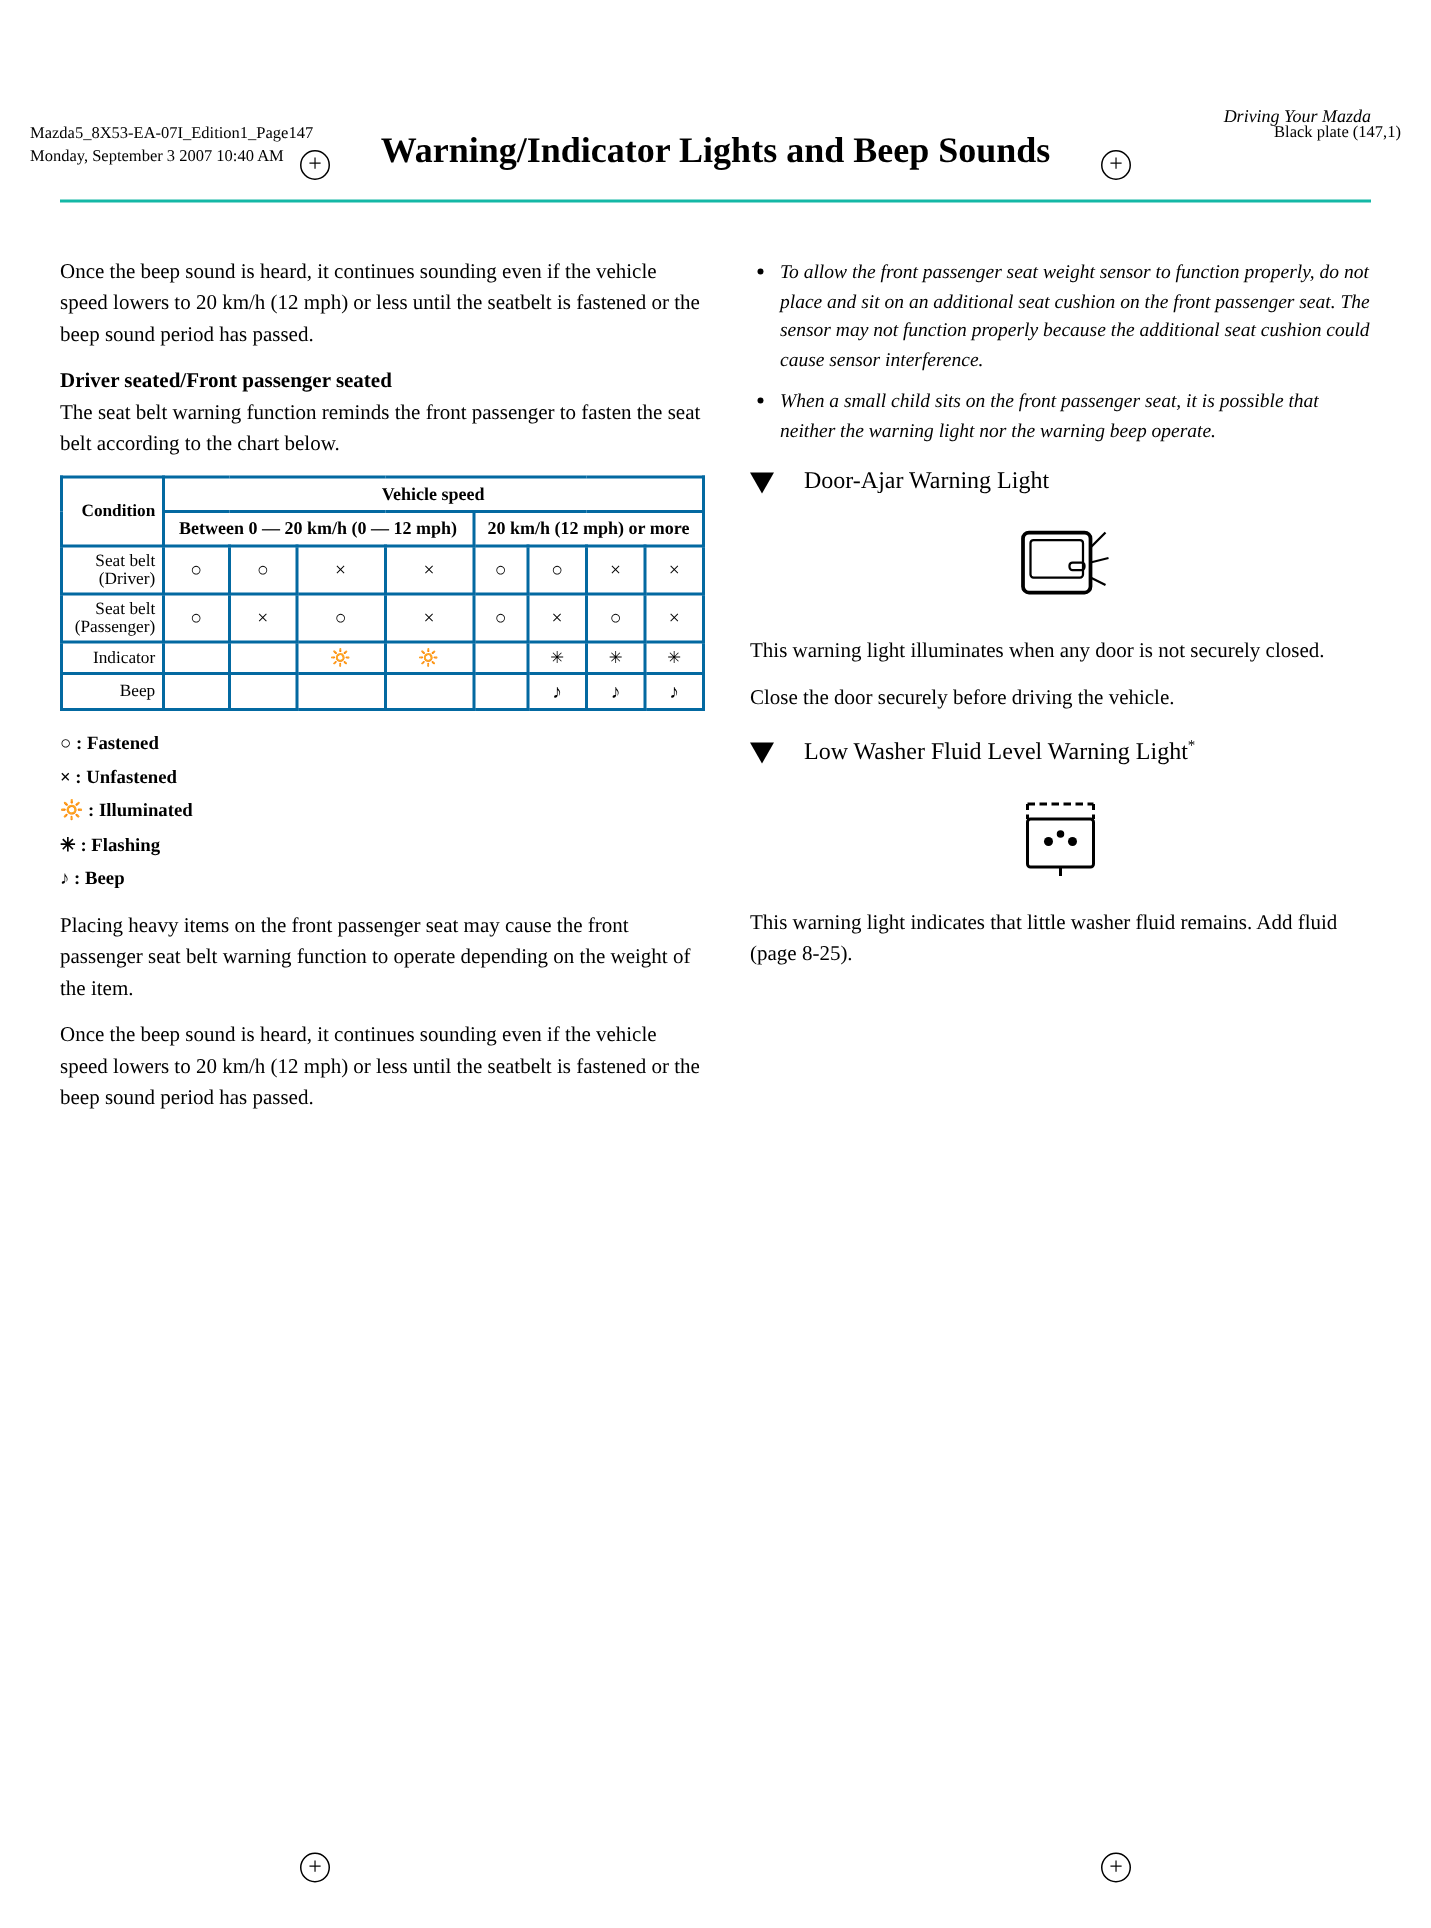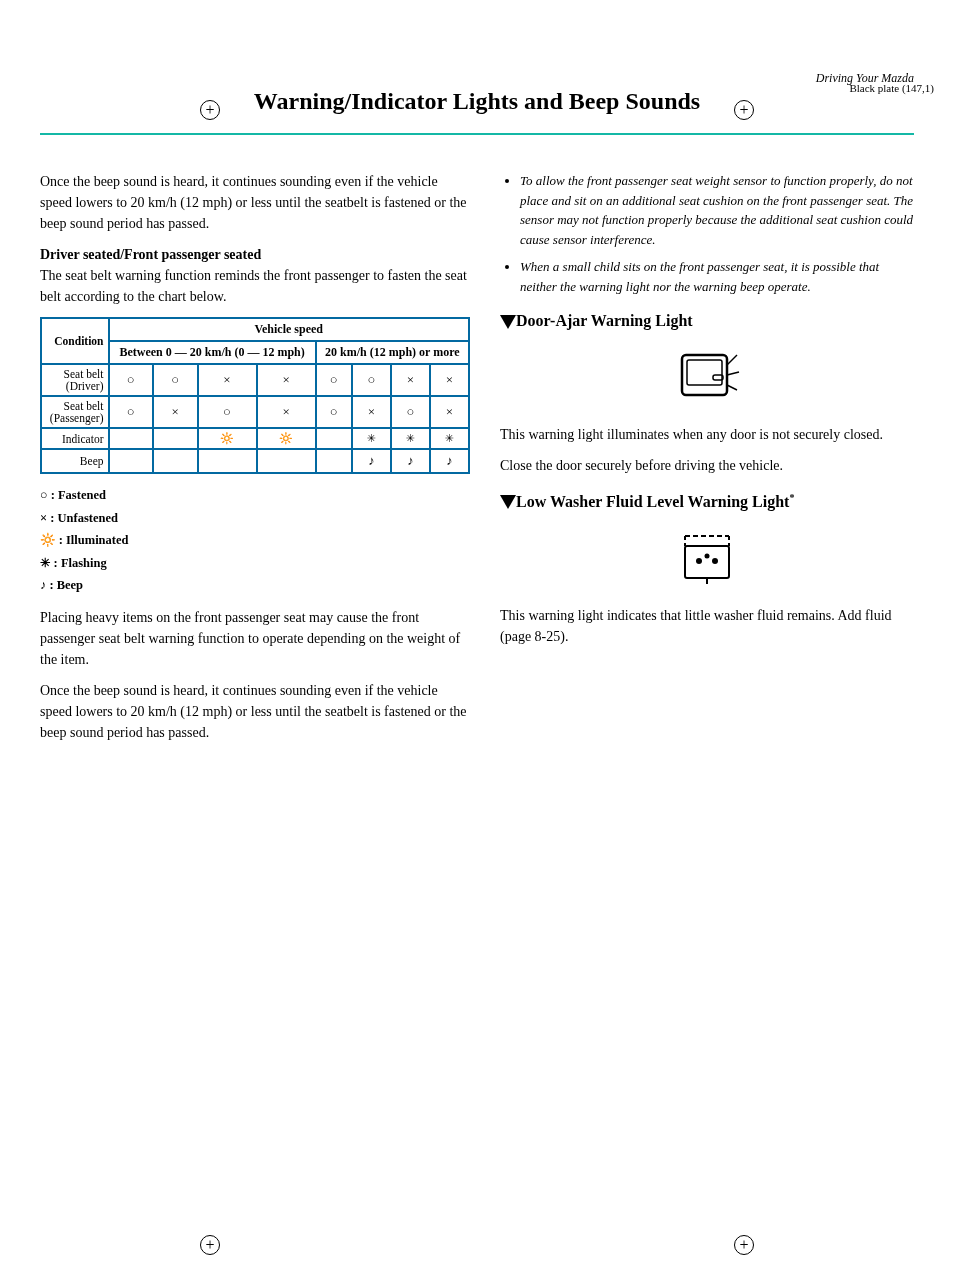--- a/index.html
+++ b/index.html
@@ -143,24 +143,24 @@
       font-size: 13px;
     }
 
     
     .warning-section {
       margin-top: 16px;
       margin-bottom: 16px;
     }
     .warning-heading {
       font-size: 16px;
-      font-weight: bold;
+      font-weight: normal;
       display: flex;
       align-items: flex-start;
-      gap: 0;
+      gap: 20px;
       margin-bottom: 10px;
     }
     .triangle-icon {
       display: inline-block;
       width: 0;
       height: 0;
       border-left: 8px solid transparent;
       border-right: 8px solid transparent;
       border-top: 14px solid #000;
       margin-top: 3px;
@@ -195,20 +195,24 @@
 </head>
 <body>
 
 <div class="page">
 
   <div class="reg-mark reg-top-left"></div>
   <div class="reg-mark reg-top-right"></div>
   <div class="reg-mark reg-bottom-left"></div>
   <div class="reg-mark reg-bottom-right"></div>
 
+  <div class="header-meta">
+    <div>Mazda5_8X53-EA-07I_Edition1_Page147</div>
+    <div>Monday, September 3  2007 10:40 AM</div>
+  </div>
   <div class="header-plate">Black plate (147,1)</div>
 
   <div class="section-header">
     <span class="section-header-sub">Driving Your Mazda</span>
   </div>
   <div class="section-title">Warning/Indicator Lights and Beep Sounds</div>
 
   <div class="two-col">
 
     <div class="col-left">

